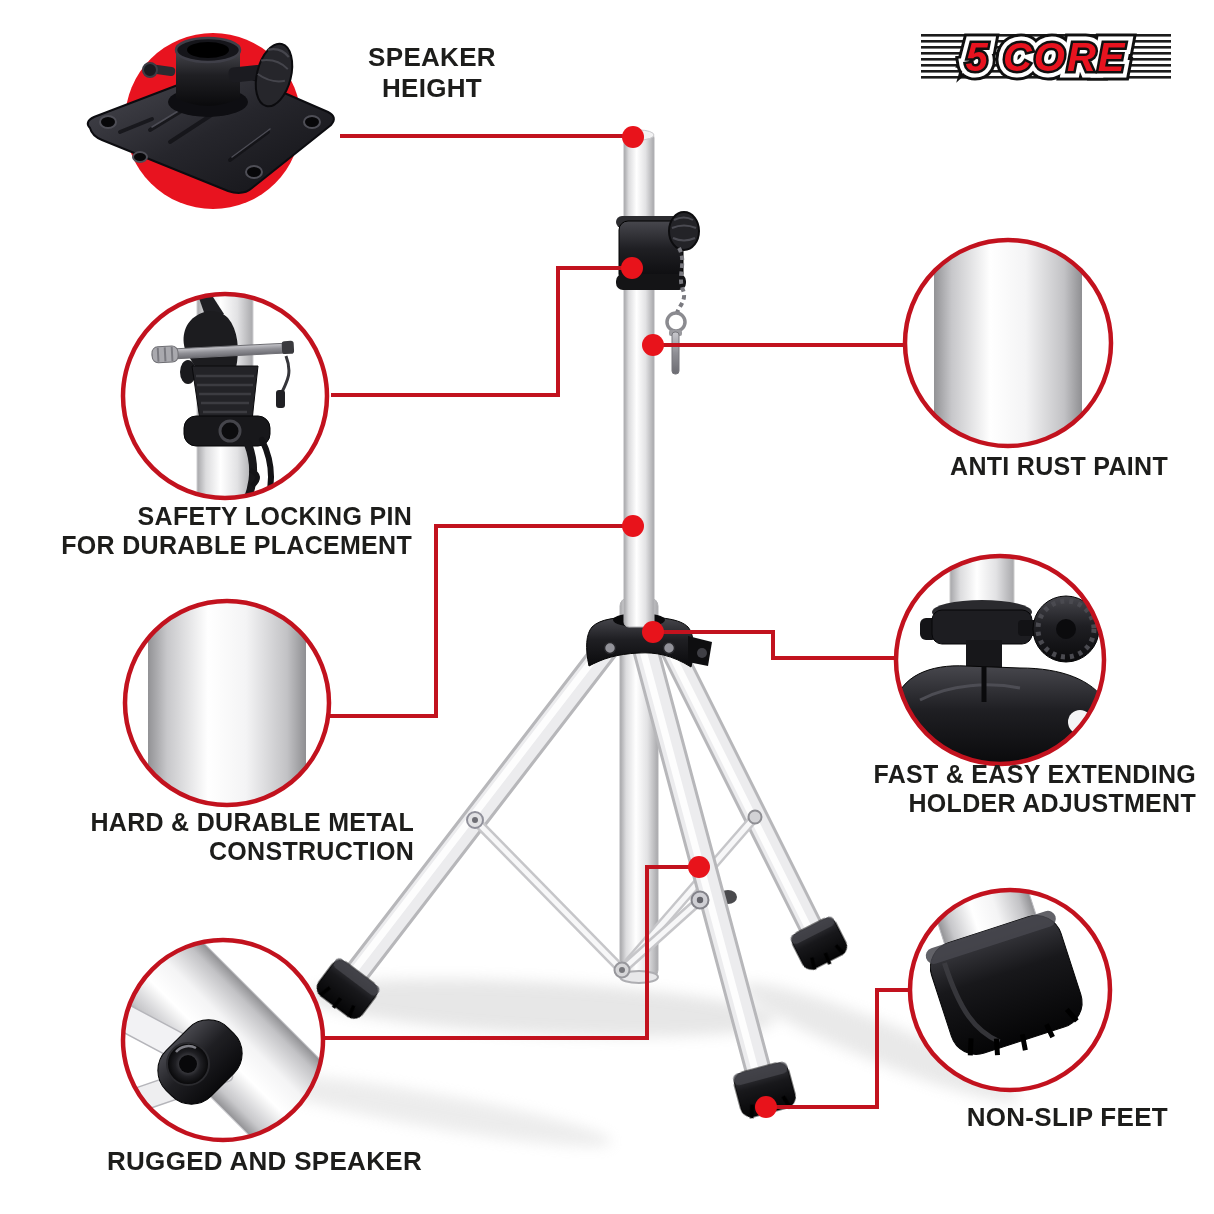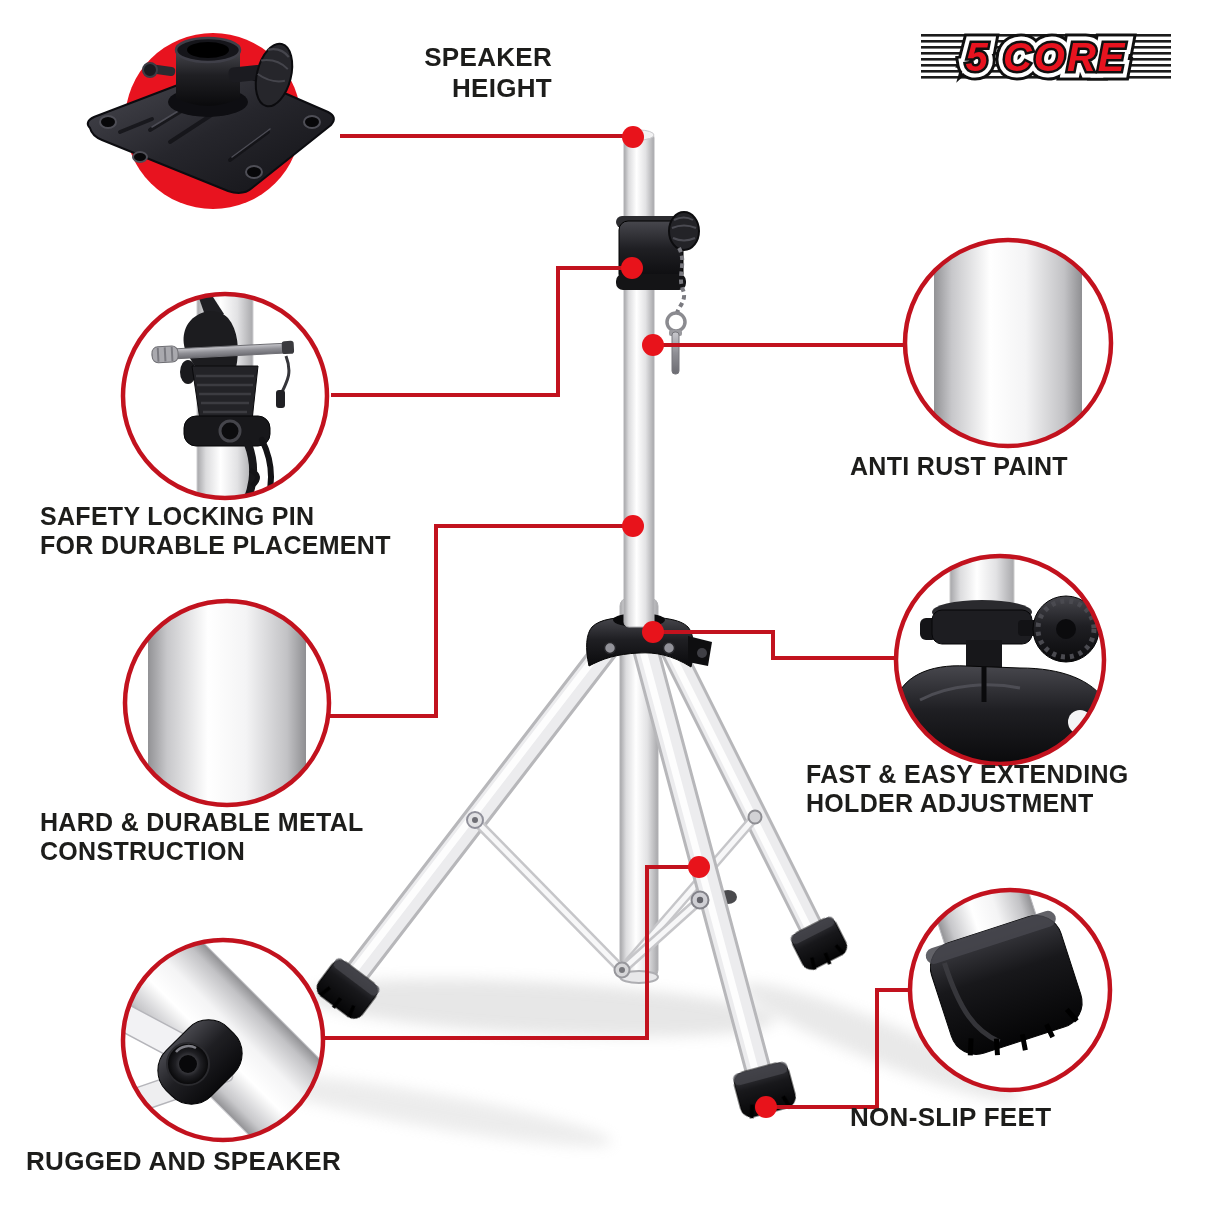--- a/index.html
+++ b/index.html
@@ -14,24 +14,24 @@
     font-family:"Liberation Sans","DejaVu Sans",sans-serif;
   }
   svg.scene{position:absolute;left:0;top:0;}
   .label{
     position:absolute;
     font-weight:bold;
     color:var(--text);
     font-size:25px;
     line-height:1.16;
     letter-spacing:.3px;
-    text-align:left;
+    text-align:right;
   }
   .label span{display:block;}
-  .label.left-align{text-align:right;}
+  .label.left-align{text-align:center;}
   .conn{stroke:var(--line);stroke-width:4;fill:none;}
   .dot{fill:var(--dot);}
   .mag{fill:none;stroke:var(--line);stroke-width:4.5;}
   .magfill{fill:#ffffff;}
 </style>
 </head>
 <body>
 
 <div class="canvas">
 

